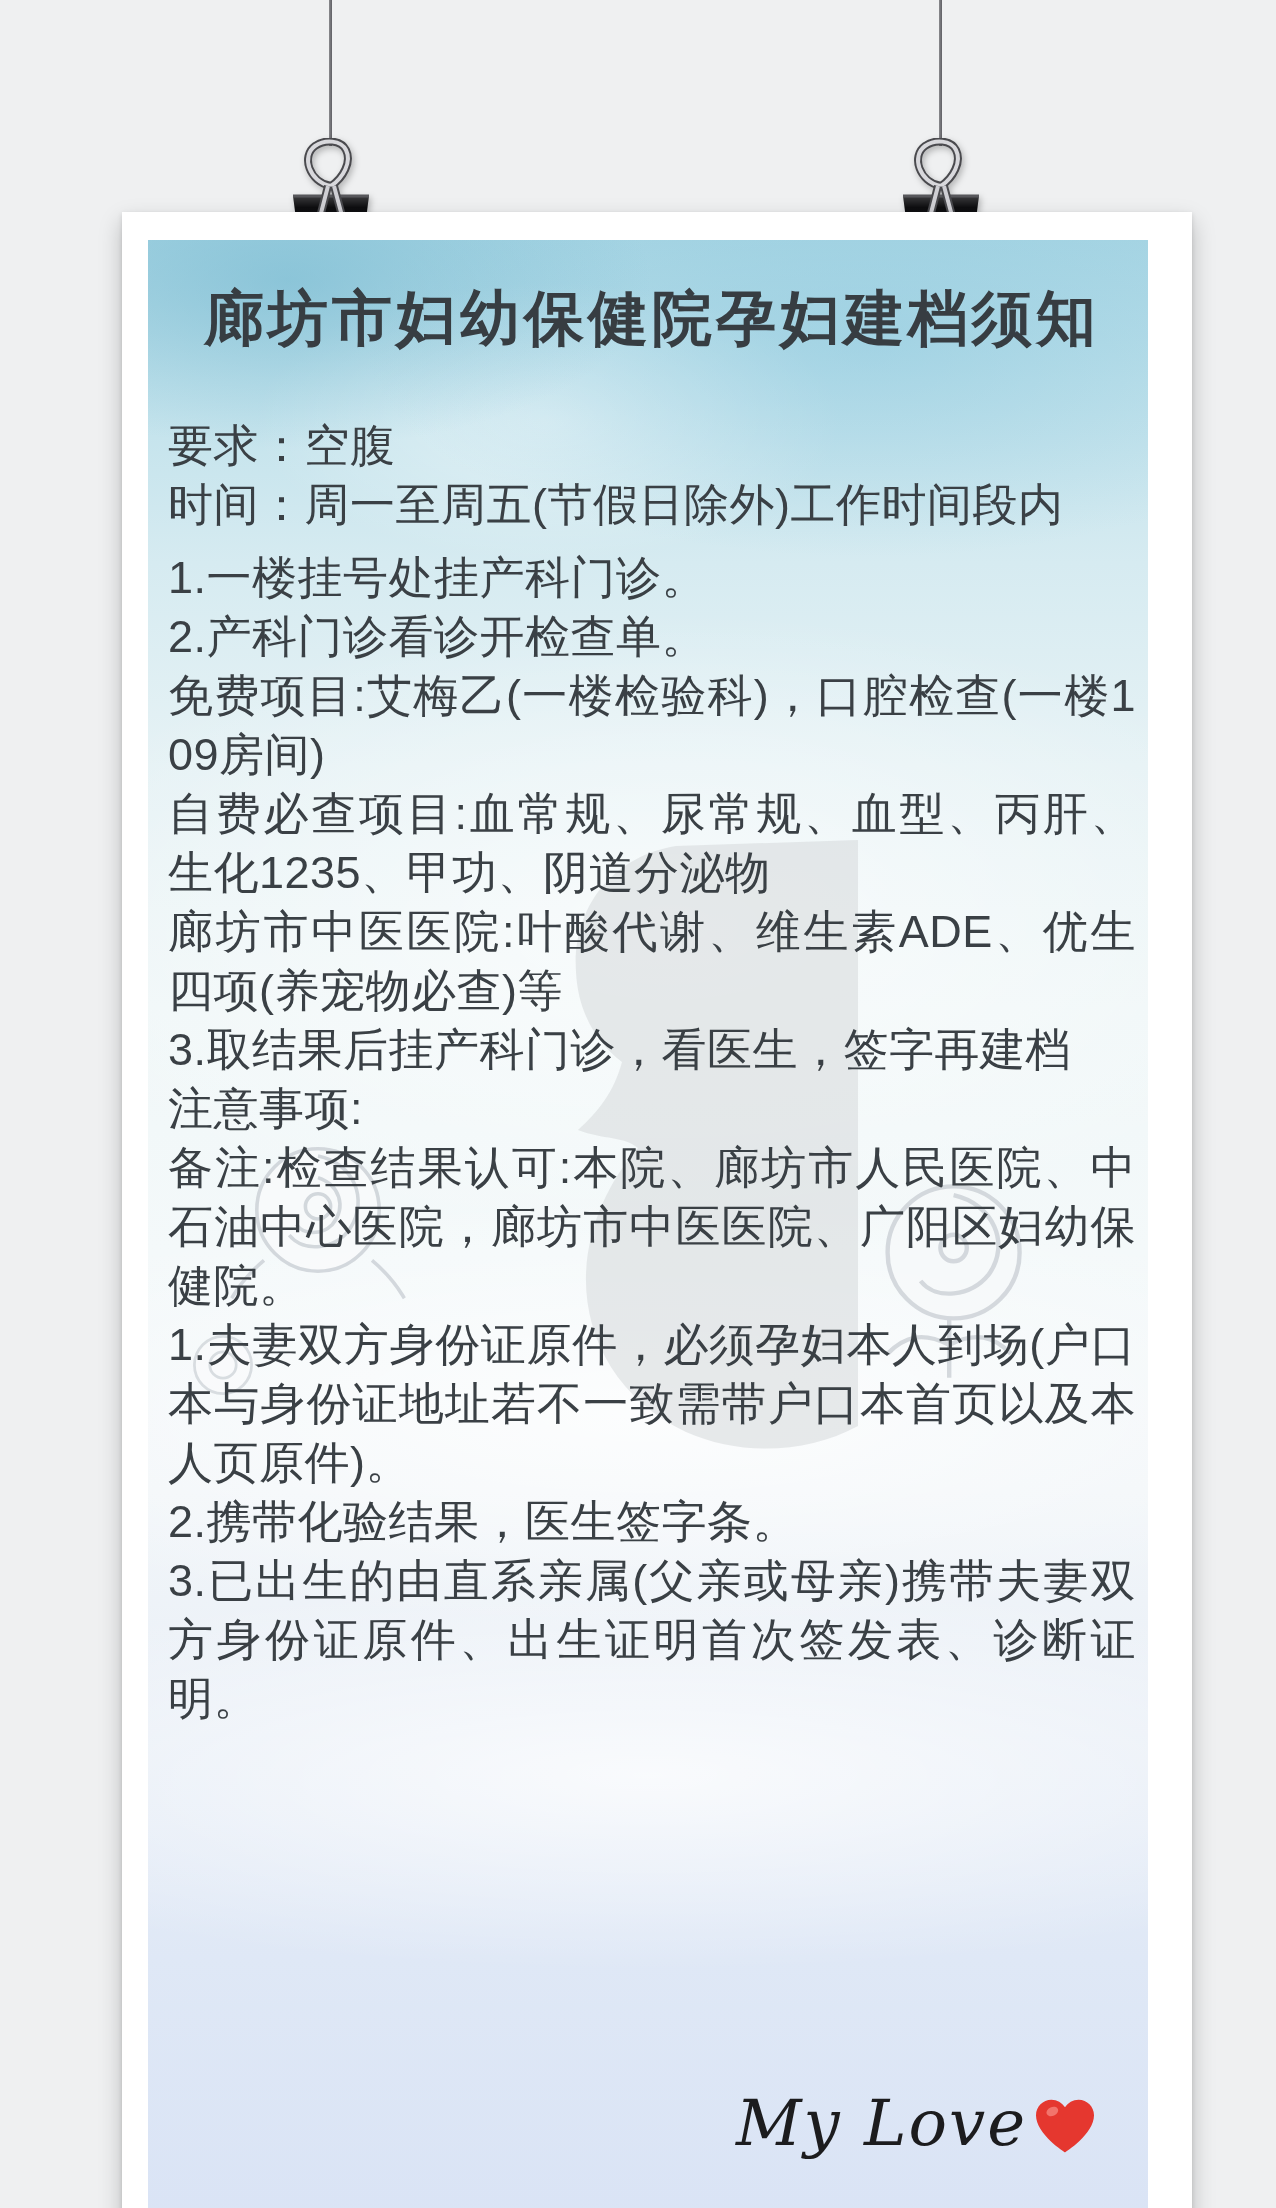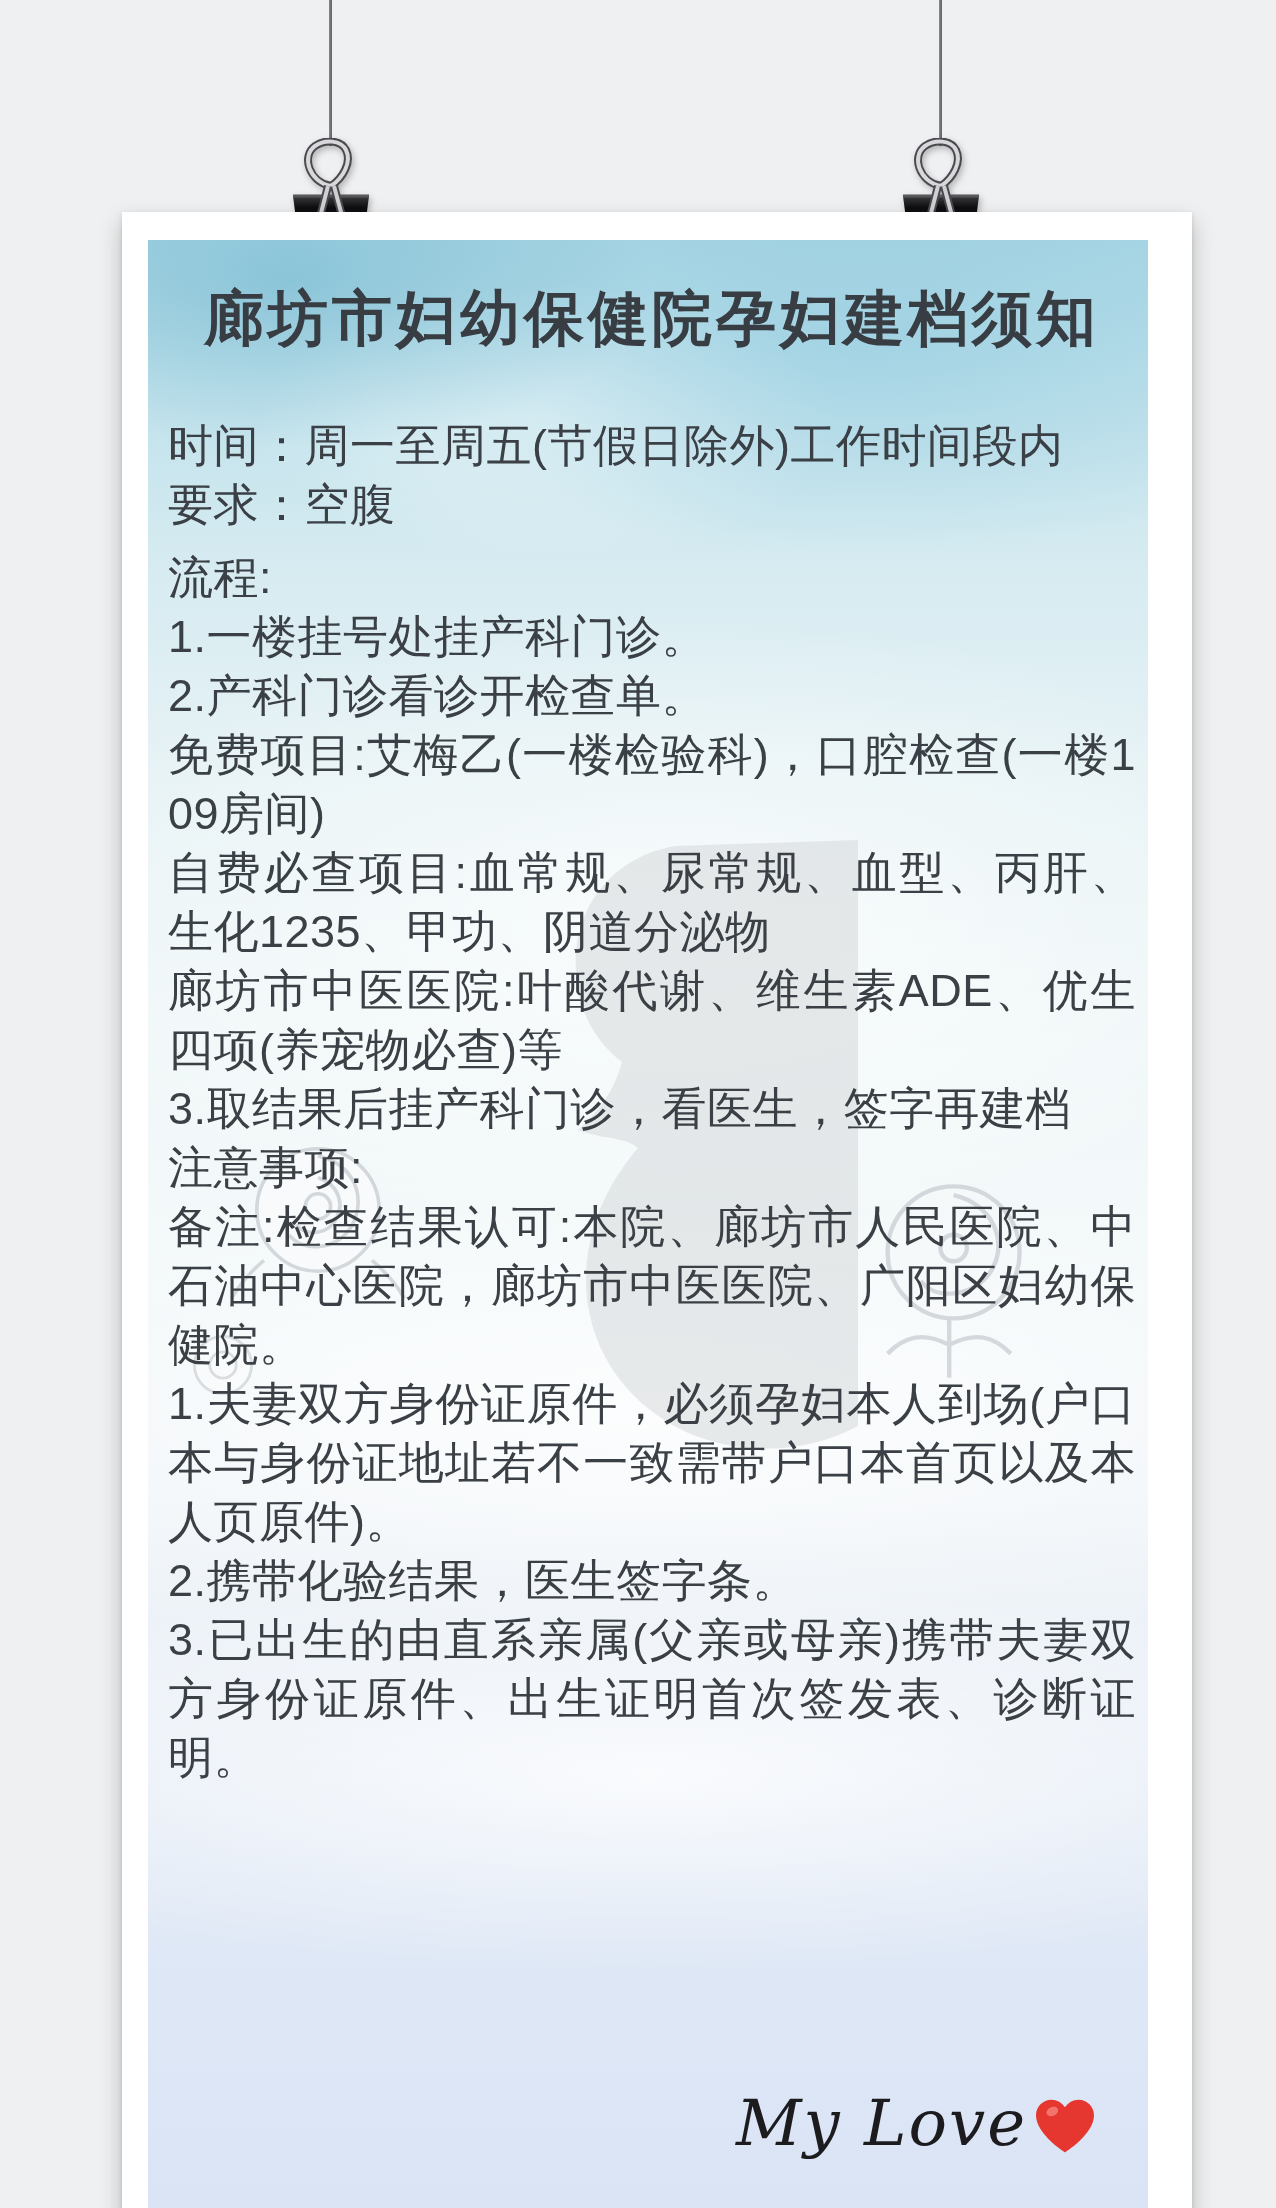--- a/index.html
+++ b/index.html
@@ -134,26 +134,25 @@
       <svg class="rose rose-small" viewBox="0 0 100 100">
         <g fill="#fafbfc" stroke="#ccd1d6" stroke-width="2.5" opacity="0.7">
           <circle cx="50" cy="50" r="26"></circle>
           <circle cx="50" cy="50" r="12" fill="none"></circle>
         </g>
       </svg>
 
       <div class="content">
         <h1 class="title">廊坊市妇幼保健院孕妇建档须知</h1>
 
+        <p class="line">要求：空腹</p>
         <p class="line">时间：周一至周五(节假日除外)工作时间段内</p>
-        <p class="line">要求：空腹</p>
 
         <div class="gap"></div>
 
-        <p class="line">流程:</p>
         <p class="line">1.一楼挂号处挂产科门诊。</p>
         <p class="line">2.产科门诊看诊开检查单。</p>
         <p class="line">免费项目:艾梅乙(一楼检验科)，口腔检查(一楼109房间)</p>
         <p class="line">自费必查项目:血常规、尿常规、血型、丙肝、生化1235、甲功、阴道分泌物</p>
         <p class="line">廊坊市中医医院:叶酸代谢、维生素ADE、优生四项(养宠物必查)等</p>
         <p class="line">3.取结果后挂产科门诊，看医生，签字再建档</p>
         <p class="line">注意事项:</p>
 
         <p class="line">备注:检查结果认可:本院、廊坊市人民医院、中石油中心医院，廊坊市中医医院、广阳区妇幼保健院。</p>
         <p class="line">1.夫妻双方身份证原件，必须孕妇本人到场(户口本与身份证地址若不一致需带户口本首页以及本人页原件)。</p>

